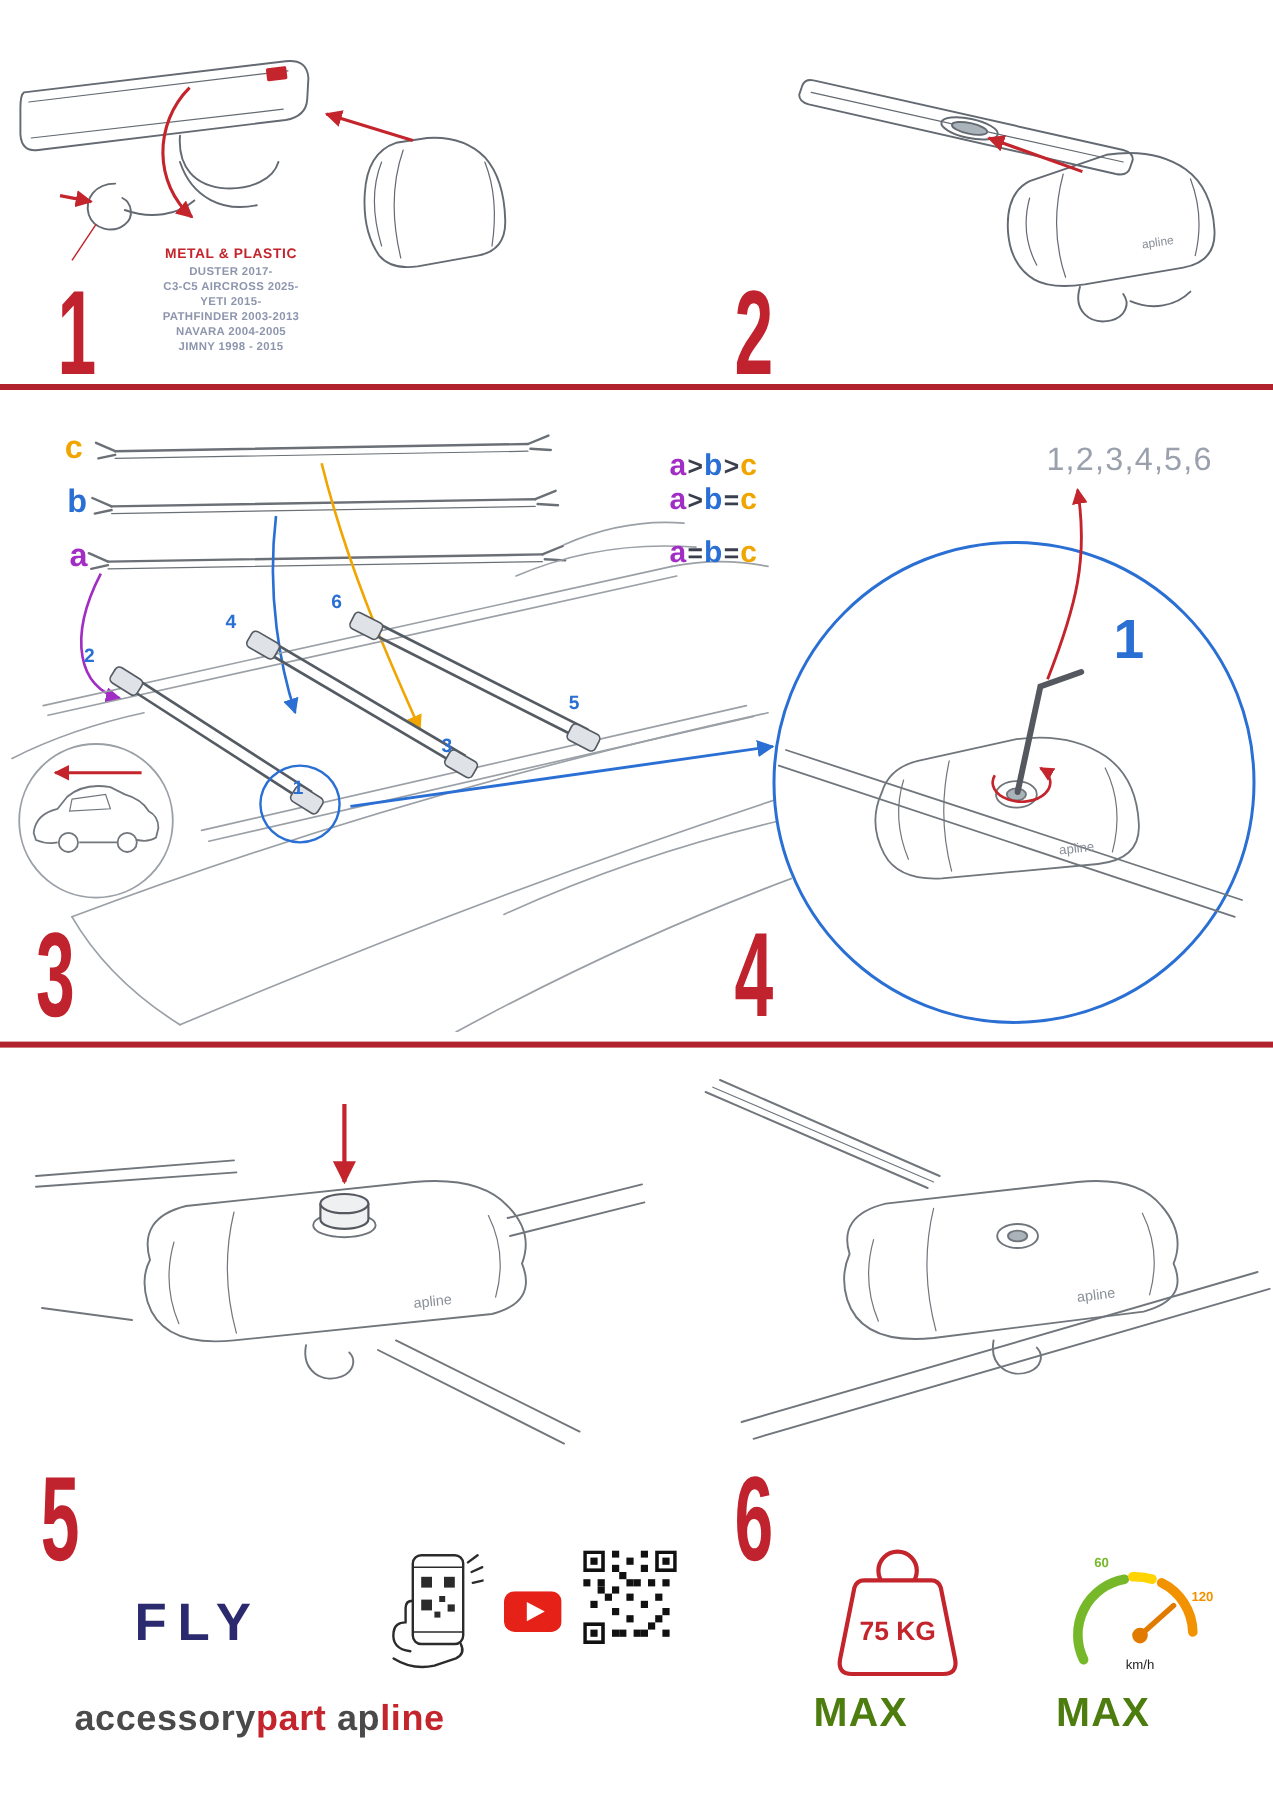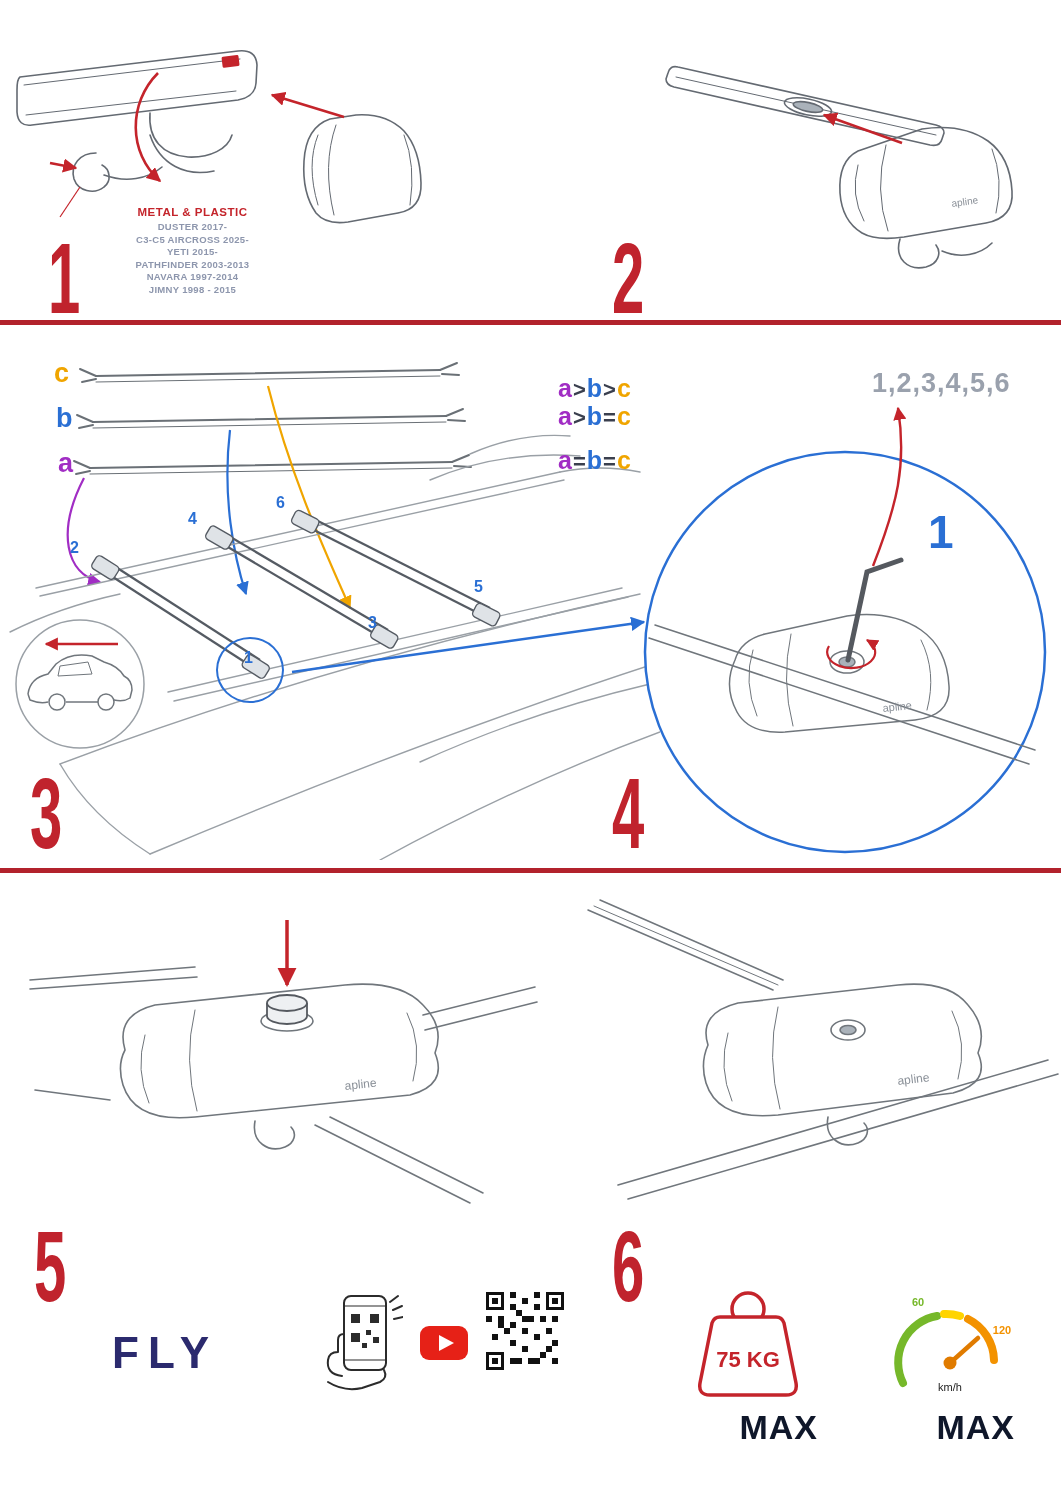--- a/index.html
+++ b/index.html
@@ -15,26 +15,26 @@
   .mat-title{color:#c4242b;font-size:11.5px;font-weight:700;letter-spacing:.5px;margin-bottom:3px}
   .model{display:block;font-size:9.5px;line-height:1.32;color:#8d96ad;font-weight:700;letter-spacing:.3px}
   .bar-label{position:absolute;font-size:27px;font-weight:700;line-height:1}
   .lab-c{color:#f0a500}.lab-b{color:#2a6fd4}.lab-a{color:#a12dc4}
   .cmp{position:absolute;font-size:25px;font-weight:700;letter-spacing:1px;line-height:1}
   .cmp .la{color:#a12dc4}.cmp .lb{color:#2a6fd4}.cmp .lc{color:#f0a500}
   .cmp .op{color:#3a3f4e;font-size:22px}
   .posnum{position:absolute;font-size:16px;font-weight:700;color:#2a6fd4;line-height:1}
   .pos-circle{position:absolute;left:216px;top:637px;width:68px;height:66px;
               border:2.5px solid #2a6fd4;border-radius:50%}
-  .seq{position:absolute;left:872px;top:368px;font-size:27px;font-weight:700;color:#9aa1ad;letter-spacing:1px}
+  .seq{position:absolute;left:872px;top:368px;font-size:27px;font-weight:400;color:#9aa1ad;letter-spacing:1px}
   .step1{position:absolute;left:928px;top:505px;font-size:46px;font-weight:700;color:#2a6fd4}
   .fly{position:absolute;left:112px;top:1328px;font-size:44px;font-weight:700;color:#2b2a6e;letter-spacing:9px}
   .brandline{position:absolute;left:62px;top:1416px;font-size:30px;font-weight:700;letter-spacing:.5px}
   .brandline .g{color:#4a4a4a}.brandline .r{color:#c4242b}
-  .maxlabel{position:absolute;font-size:34px;font-weight:700;color:#0f172a;text-align:right;letter-spacing:1px}
+  .maxlabel{position:absolute;font-size:34px;font-weight:700;color:#4d7c0f;text-align:left;letter-spacing:1px}
 </style>
 </head>
 <body>
 
 <div id="page">
 
   <svg width="0" height="0" style="position:absolute">
     <defs>
       <marker id="ar-red" viewBox="0 0 10 10" refX="9" refY="5" markerWidth="5.5" markerHeight="5.5" orient="auto">
         <path d="M0,0 L10,5 L0,10 Z" fill="#c4242b"></path>
@@ -73,21 +73,21 @@
     </g>
     <path d="M80,172 L60,202" stroke="#c4242b" stroke-width="1.2" fill="none"></path>
   </svg>
 
   <div class="materials">
     <div class="mat-title">METAL &amp; PLASTIC</div>
     <span class="model">DUSTER 2017-</span>
     <span class="model">C3-C5 AIRCROSS 2025-</span>
     <span class="model">YETI 2015-</span>
     <span class="model">PATHFINDER 2003-2013</span>
-    <span class="model">NAVARA 1997-2014</span>
+    <span class="model">NAVARA 2004-2005</span>
     <span class="model">JIMNY 1998 - 2015</span>
   </div>
 
   <div class="panel-num" style="left:48px;top:228px">1</div>
 
   <svg class="abs" style="left:600px;top:15px" width="461" height="290" viewBox="0 0 461 290">
     <g stroke="#646a72" stroke-width="1.6" fill="none" stroke-linecap="round" stroke-linejoin="round">
       <path d="M78,52 Q70,50 68,58 L66,64 Q66,70 74,72 L330,130 Q340,132 342,124 L344,118 Q344,112 336,110 Z"></path>
       <path d="M76,62 L336,120" stroke-width="1"></path>
       <ellipse cx="208" cy="92" rx="24" ry="8" transform="rotate(12 208 92)"></ellipse>
@@ -264,20 +264,24 @@
       <path d="M70,300 L500,175"></path>
         <path d="M80,314 L510,189"></path>
     </g>
     <text x="350" y="200" font-size="12" fill="#8a9098" transform="rotate(-7 350 200)">apline</text>
   </svg>
 
   <div class="panel-num" style="left:612px;top:1216px">6</div>
 
   <div class="fly">FLY</div>
 
+  <div class="brandline">
+    <span class="g">accessory</span><span class="r">part</span>
+    <span class="g">ap</span><span class="r">line</span>
+  </div>
 
   <svg class="abs" style="left:318px;top:1290px" width="85" height="105" viewBox="0 0 85 105">
     <g stroke="#2b2b2b" stroke-width="2" fill="none" stroke-linejoin="round" stroke-linecap="round">
       <rect x="26" y="6" width="42" height="74" rx="7"></rect>
       <path d="M26,16 L68,16 M26,70 L68,70" stroke-width="1.2"></path>
       <path d="M72,12 L80,6 M75,20 L84,16 M76,29 L85,27"></path>
       <path d="M24,86 Q8,84 10,70 Q11,62 20,62 L20,50 Q20,44 26,44"></path>
       <path d="M10,92 Q26,102 44,98 L62,92 Q70,88 66,80"></path>
     </g>
     <g fill="#2b2b2b">

